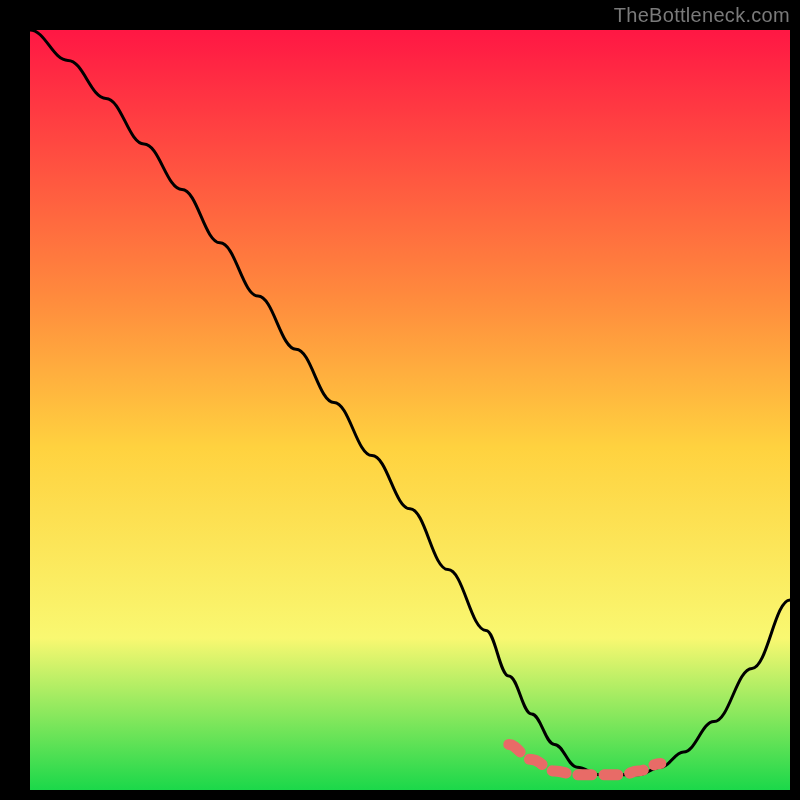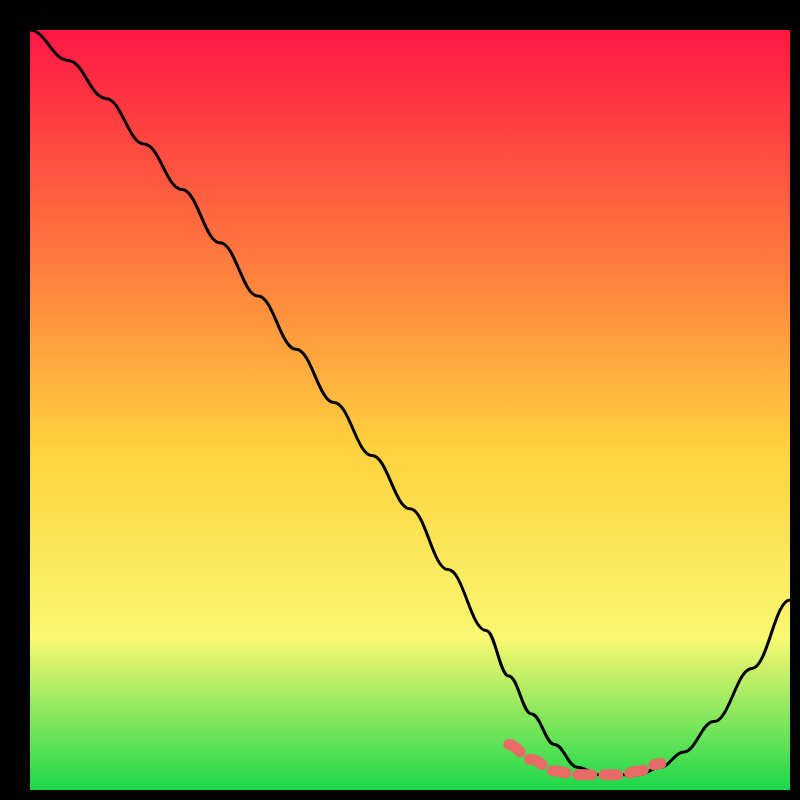--- a/index.html
+++ b/index.html
@@ -30,20 +30,21 @@
   svg {
     position: absolute;
     left: 0;
     top: 0;
   }
 </style>
 </head>
 <body>
 
 <div class="stage">
+  <div class="watermark">TheBottleneck.com</div>
   <svg id="chart-svg" width="800" height="800" viewBox="0 0 800 800">
     <defs>
       <linearGradient id="bg-grad" x1="0" y1="0" x2="0" y2="1">
         <stop id="g0" offset="0%" stop-color="#ff1744"></stop>
         <stop id="g1" offset="35%" stop-color="#ff8a3d"></stop>
         <stop id="g2" offset="55%" stop-color="#ffd23f"></stop>
         <stop id="g3" offset="80%" stop-color="#f9f871"></stop>
         <stop id="g4" offset="100%" stop-color="#1bd84a"></stop>
       </linearGradient>
     </defs>

